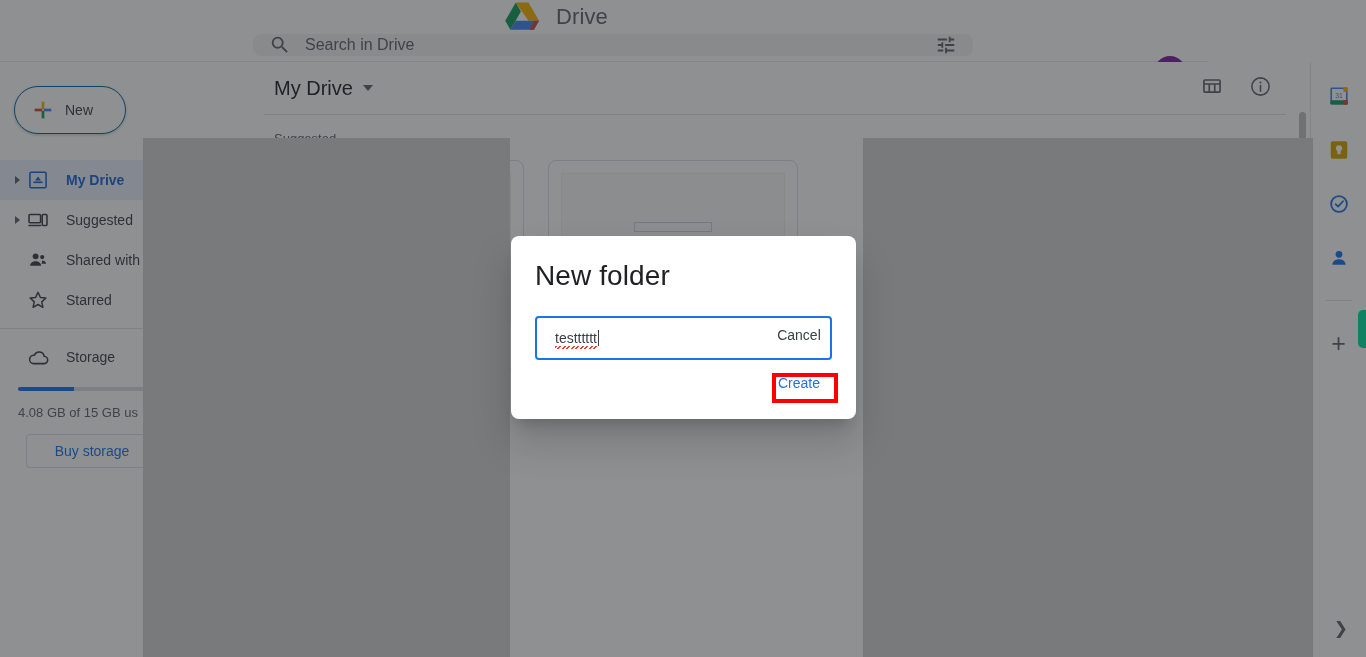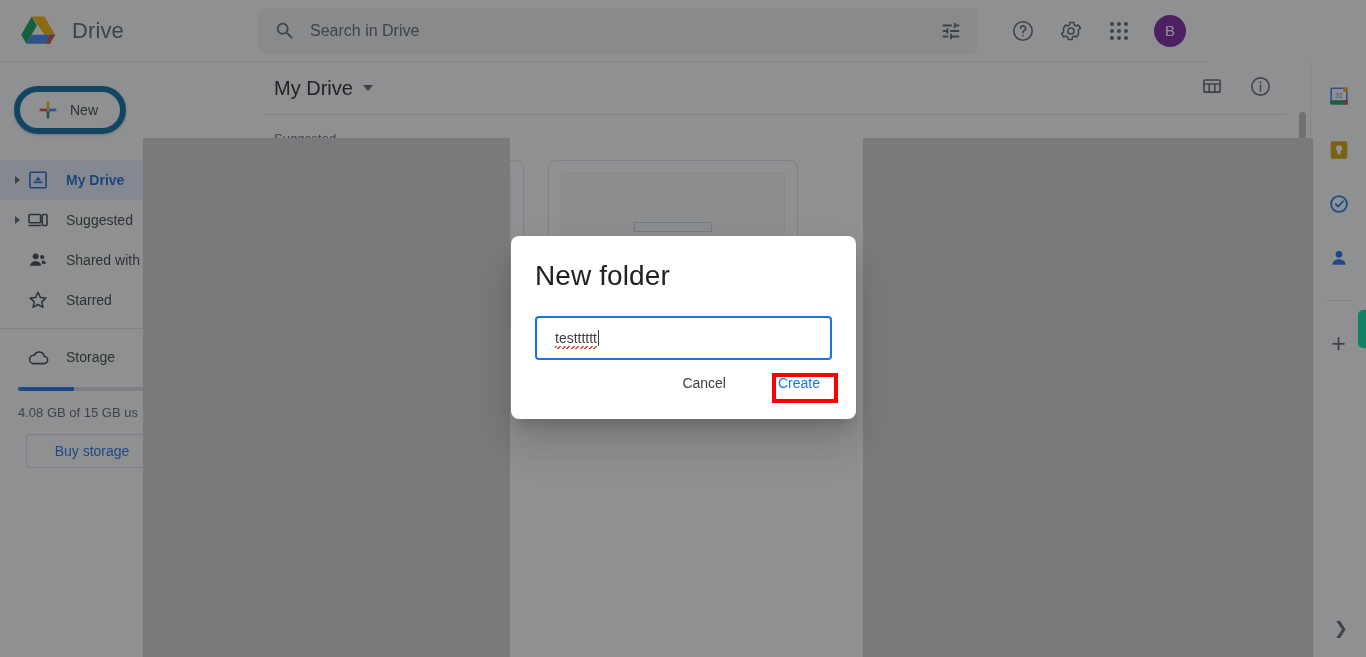--- a/index.html
+++ b/index.html
@@ -9,20 +9,21 @@
     font-family: "Liberation Sans", sans-serif;
     background: #ffffff;
   }
   #app { position: relative; width: 1366px; height: 657px; background:#fff; }
 
   
   .topbar {
     position: absolute; top:0; left:0; width:1208px; height:62px;
     display:flex; align-items:center; background:#fff;
     border-bottom:1px solid #e4e6e8;
+    flex-direction:column;
   }
   .brand { display:flex; align-items:center; width:240px; padding-left:20px; gap:14px; }
   .drive-logo { width:38px; height:34px; position:relative; }
   .brand-name { font-size:22px; color:#5f6368; letter-spacing:.1px; }
 
   .searchwrap {
     width:720px; height:46px; background:#f1f3f4; border-radius:8px;
     display:flex; align-items:center; padding:0 16px; margin-left:18px;
   }
   .search-icon { width:22px; height:22px; flex:0 0 22px; margin-right:14px; }
@@ -36,21 +37,21 @@
     background:#7b1fa2; color:#fff; font-size:15px;
     display:flex; align-items:center; justify-content:center;
   }
   .dots { display:grid; grid-template-columns:repeat(3,4px); grid-gap:3px; }
   .dots i { width:4px; height:4px; border-radius:50%; background:#5f6368; display:block; }
 
   
   .sidebar { position:absolute; top:62px; left:0; width:240px; height:595px; background:#fff; }
   .newbtn {
     margin:24px 0 0 14px; width:112px; height:48px; border-radius:24px;
-    background:#fff; border:6px solid #0369a1;
+    background:#fff; border:1px solid #0369a1;
     box-shadow:0 1px 3px rgba(60,64,67,.3);
     display:flex; align-items:center; gap:12px; padding-left:18px;
     font-size:14px; color:#3c4043; cursor:pointer;
   }
   .plus-g { width:20px; height:20px; position:relative; flex:0 0 20px; }
 
   .navlist { margin-top:26px; }
   .navitem {
     height:40px; display:flex; align-items:center;
     padding-left:8px; gap:0; font-size:14px; color:#3c4043;
@@ -134,21 +135,21 @@
     font-size:14px; color:#3c4043; position:relative; background:#fff;
   }
   .typed { position:relative; display:inline-block; }
   .typed::after {
     content:""; position:absolute; left:0; right:0; bottom:-3px; height:3px;
     background: repeating-linear-gradient(135deg,#ea4335 0 1.6px,transparent 1.6px 3.2px);
   }
   .caretbar { width:1px; height:16px; background:#3c4043; margin-left:1px; }
   .modal-actions {
     position:absolute; right:24px; bottom:18px;
-    display:flex; align-items:center; gap:30px;
+    display:flex; align-items:center; gap:14px;flex-direction:column;
   }
   .btn-text {
     font-size:14px; color:#3c4043; padding:8px 10px; cursor:pointer;
     background:none; border:none; font-family:inherit;
   }
   .btn-create { color:#1a73e8; }
   .createwrap { position:relative; padding:2px; }
   .redbox {
     position:absolute; left:772px; top:373px; width:66px; height:30px;
     border:4px solid #ff0000; z-index:70; pointer-events:none; box-sizing:border-box;

